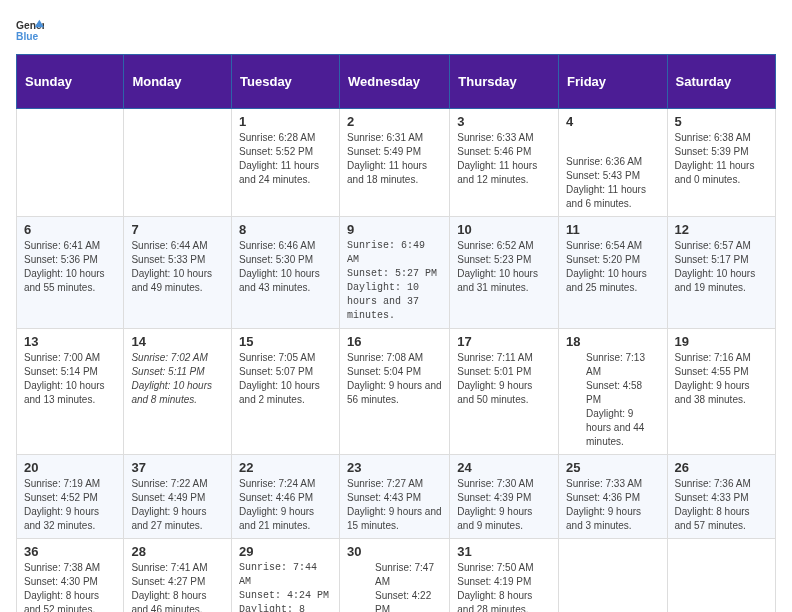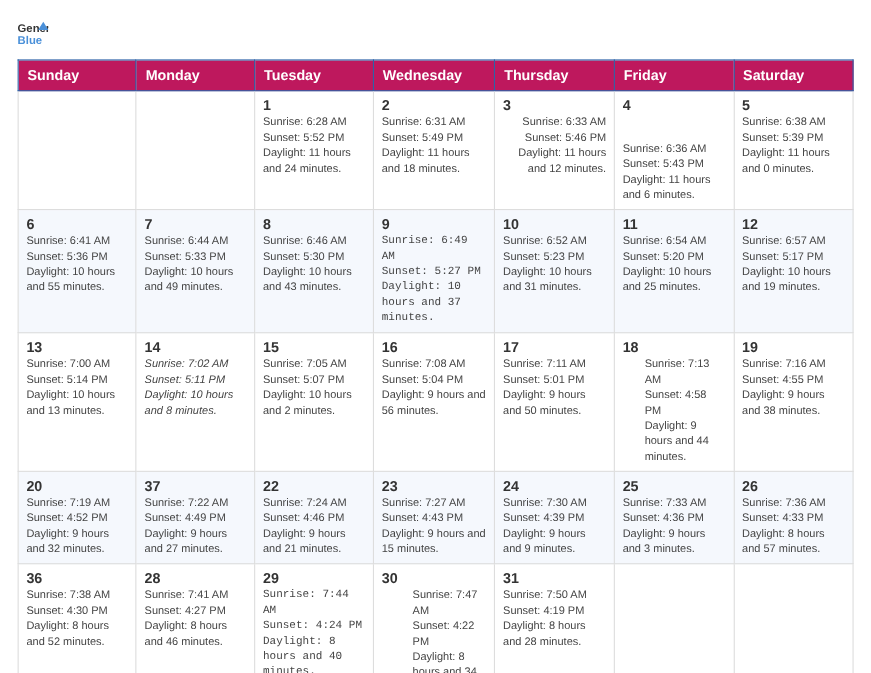--- a/index.html
+++ b/index.html
@@ -38,24 +38,24 @@
       font-size: 15px;
       color: #555;
       margin-top: 2px;
     }
     .calendar {
       width: 100%;
       border-collapse: collapse;
       border: 1px solid #ccc;
     }
     .calendar th {
-      background-color: #be185d;
+      background-color: #4c1d95;
       color: #fff;
       text-align: left;
-      padding: 6px 8px;
+      padding: 19px 8px;
       font-size: 13px;
       border: 1px solid #2d63a8;
     }
     .calendar td {
       vertical-align: top;
       padding: 5px 7px;
       border: 1px solid #ddd;
       font-size: 10.5px;
       color: #333;
       min-height: 80px;
@@ -127,21 +127,21 @@
 Daylight: 11 hours and 24 minutes.</div>
         </td>
         <td>
           <span class="day-num">2</span>
           <div class="cell-content" style="white-space: pre-line;">Sunrise: 6:31 AM
 Sunset: 5:49 PM
 Daylight: 11 hours and 18 minutes.</div>
         </td>
         <td>
           <span class="day-num">3</span>
-          <div class="cell-content" style="white-space: pre-line; text-align: right;">Sunrise: 6:33 AM
+          <div class="cell-content" style="white-space: pre-line;">Sunrise: 6:33 AM
 Sunset: 5:46 PM
 Daylight: 11 hours and 12 minutes.</div>
         </td>
         <td>
           <span class="day-num">4</span>
           <div class="cell-content" style="white-space: pre-line; margin-top: 26px;">Sunrise: 6:36 AM
 Sunset: 5:43 PM
 Daylight: 11 hours and 6 minutes.</div>
         </td>
         <td>

